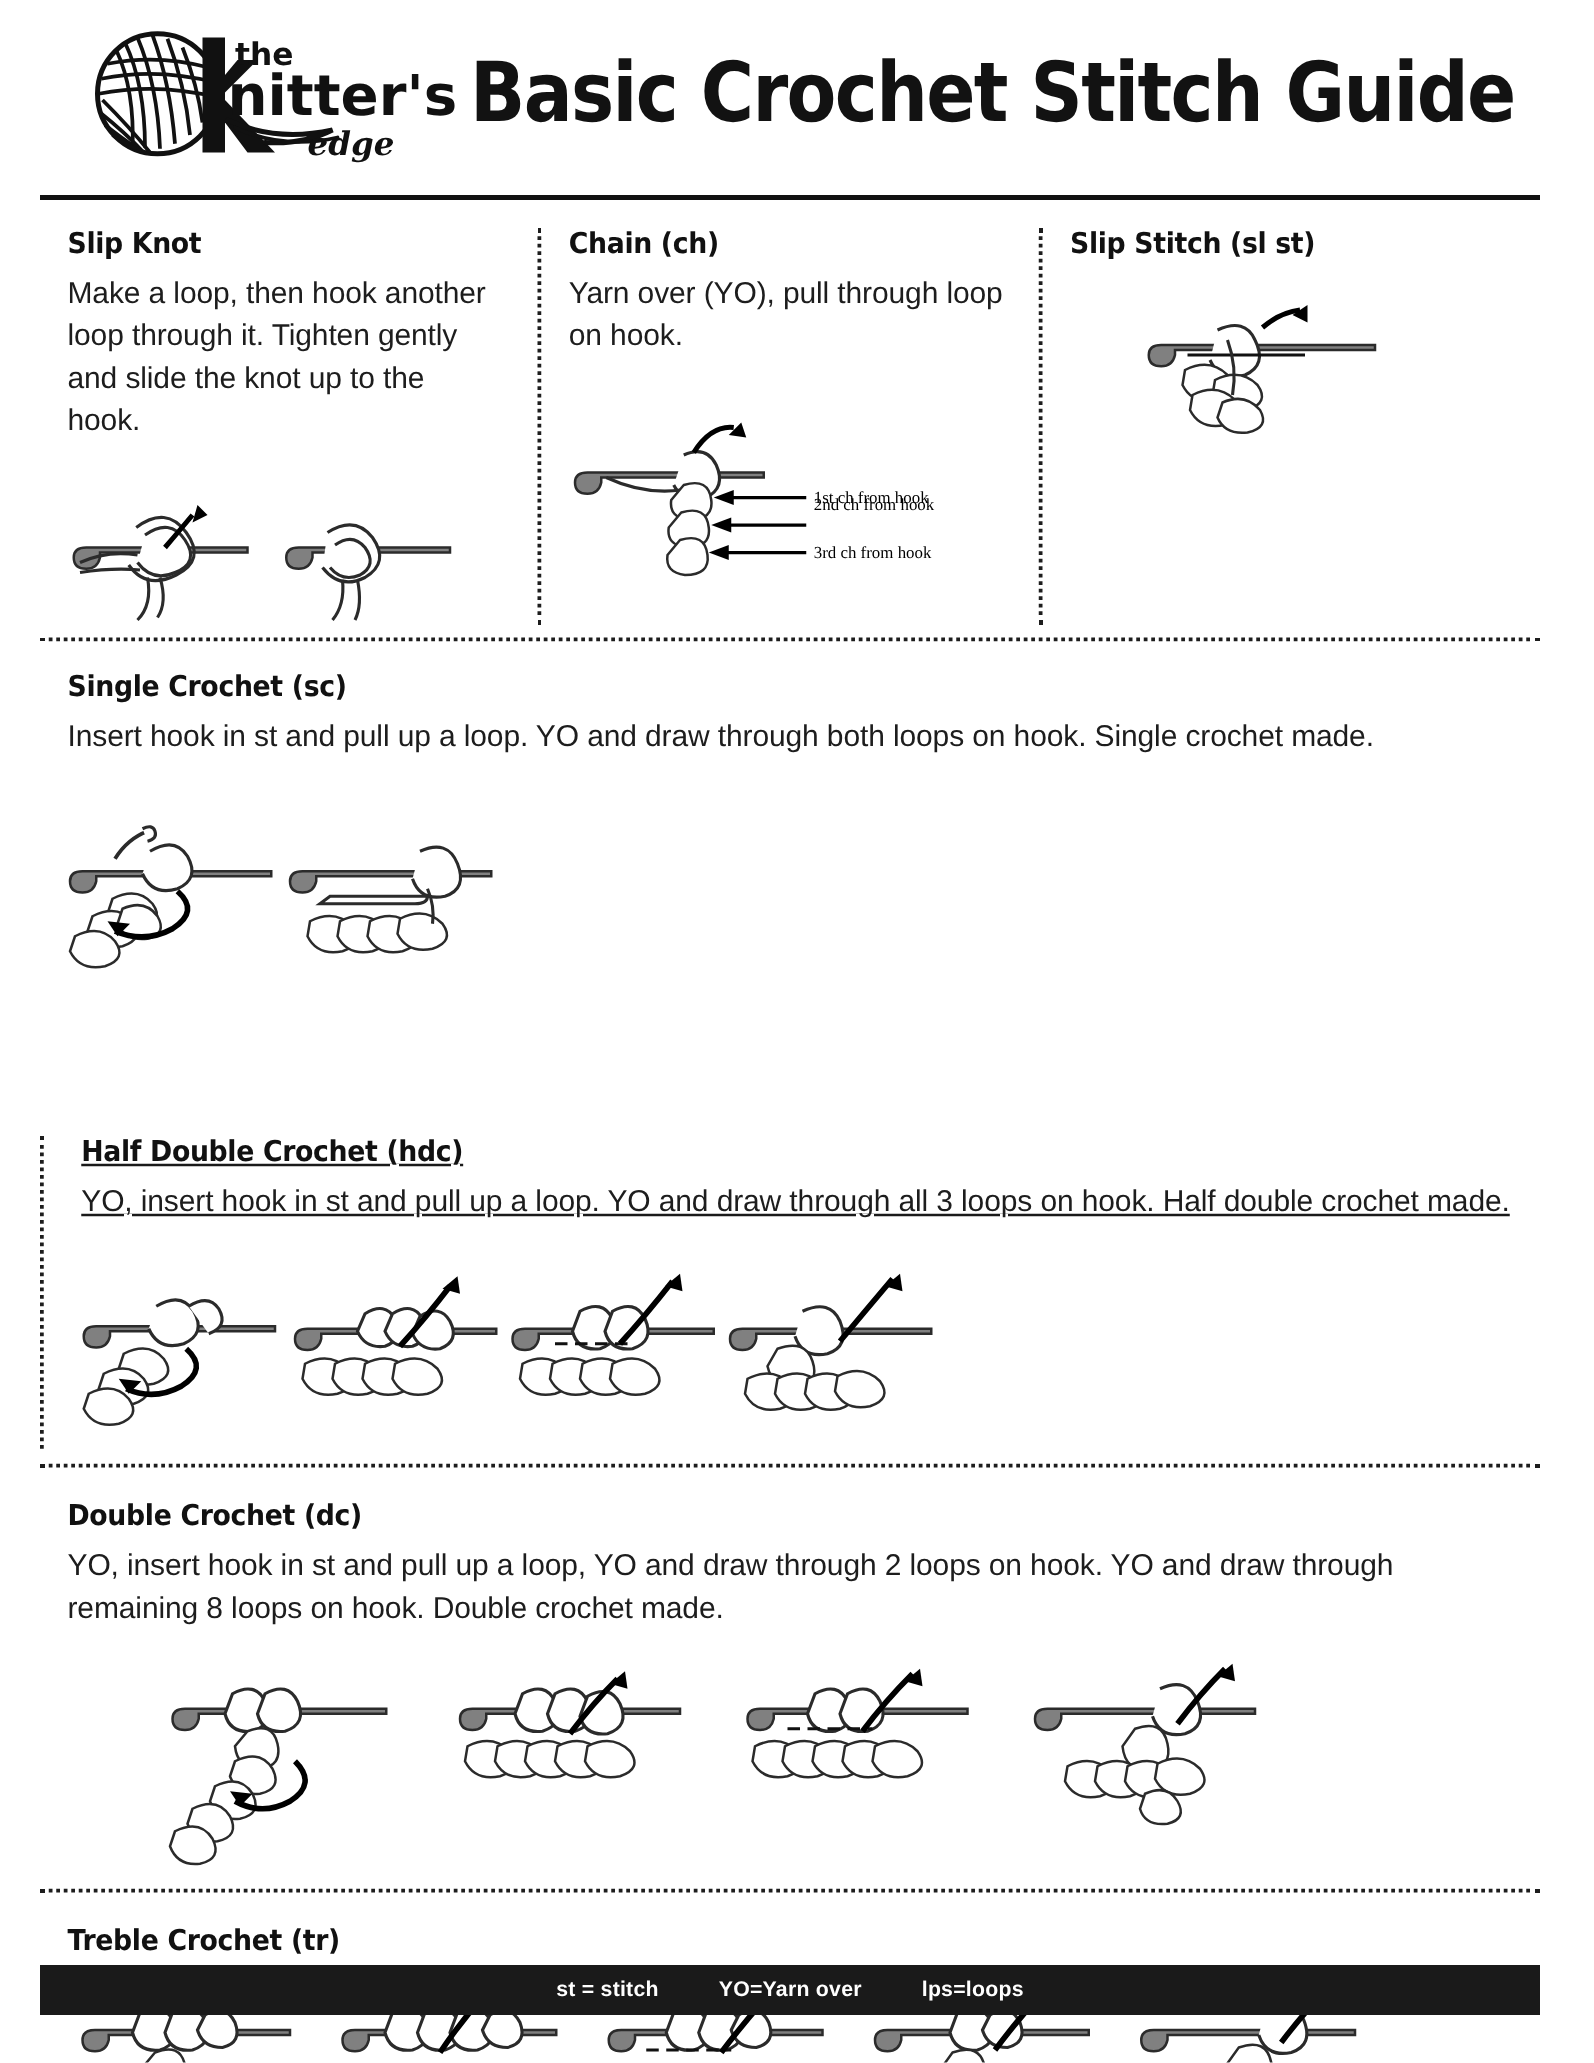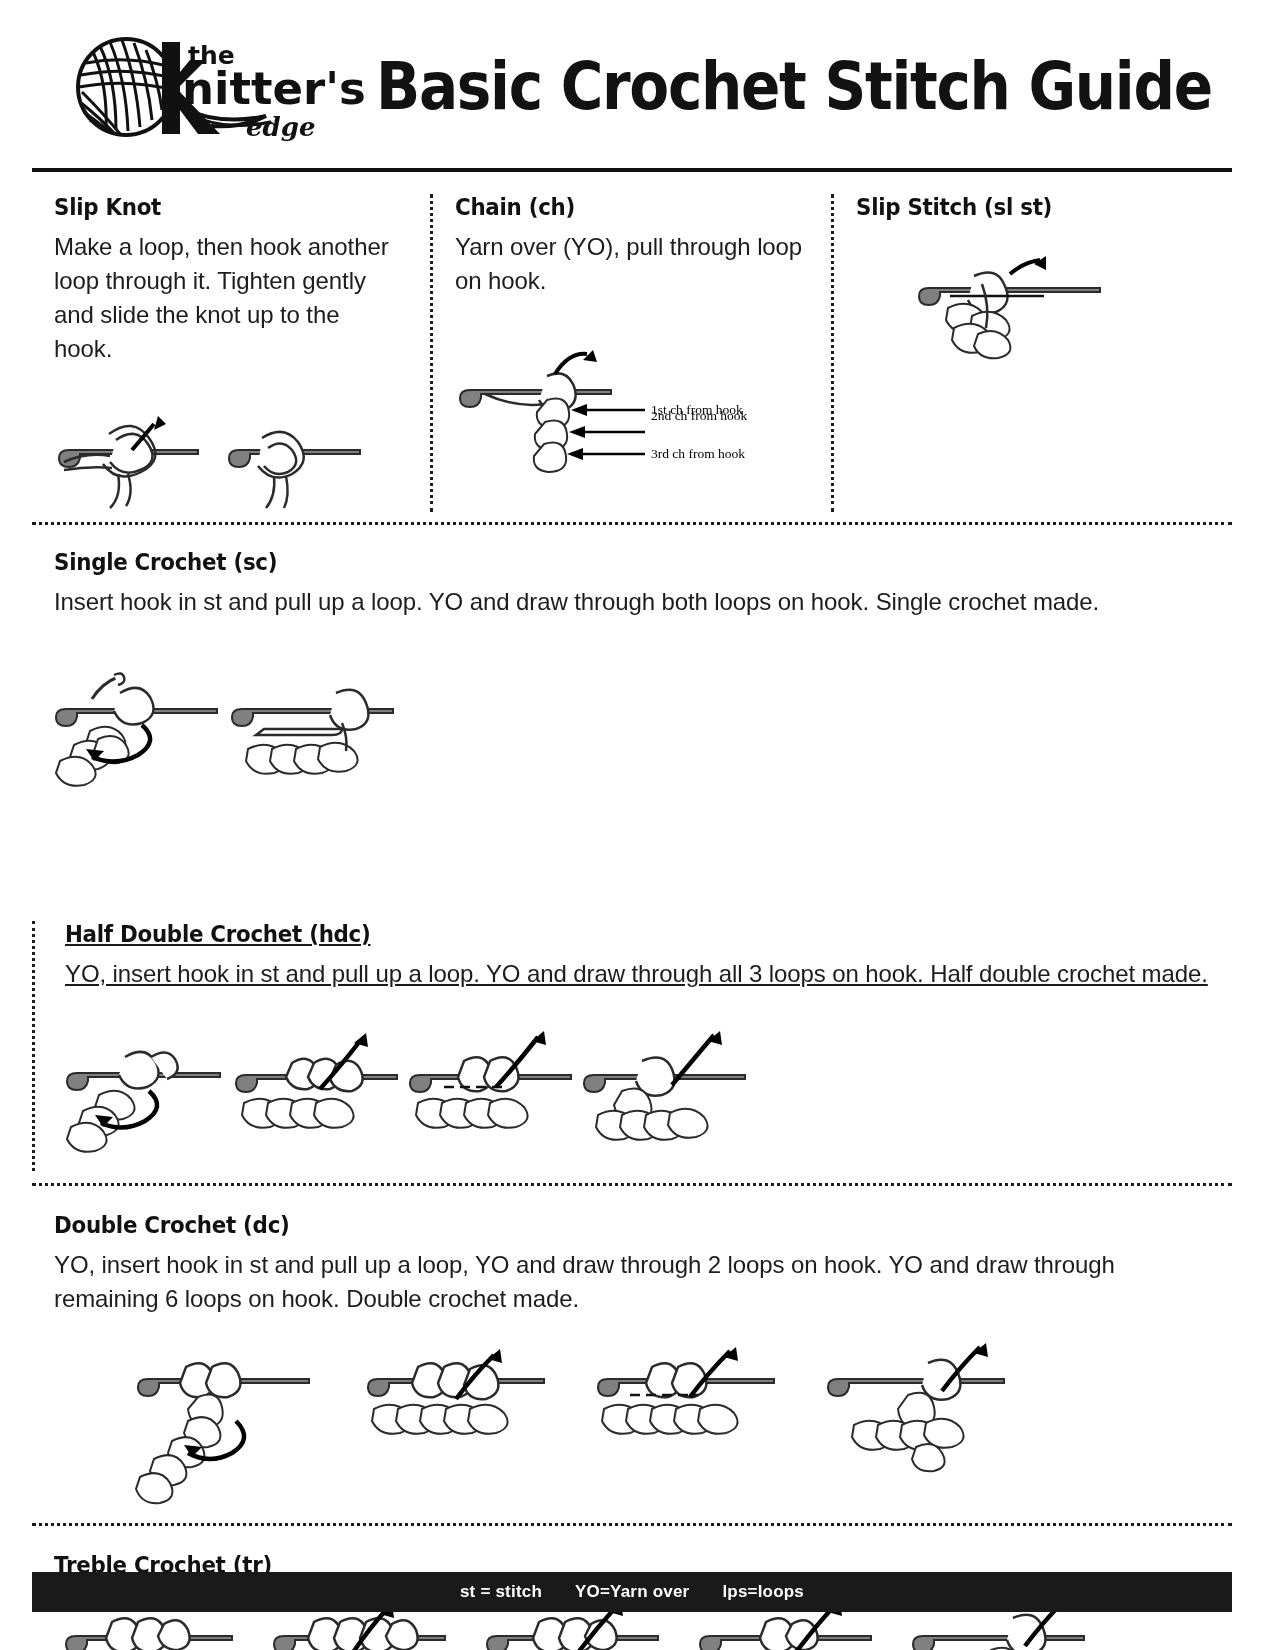--- a/index.html
+++ b/index.html
@@ -14,21 +14,21 @@
     color: #1a1a1a;
     position: relative;
     overflow: hidden;
   }
 
   .page {
     position: relative;
     width: 1264px;
     height: 1650px;
     box-sizing: border-box;
-    padding: 12px 32px;
+    padding: 0 32px;
   }
 
   
   .header {
     display: flex;
     align-items: center;
     height: 150px;
     padding-left: 38px;
     gap: 16px;
   }
@@ -142,21 +142,21 @@
   .footer-bar {
     position: absolute;
     left: 32px;
     right: 32px;
     bottom: 38px;
     height: 40px;
     background: #1a1a1a;
     display: flex;
     align-items: center;
     justify-content: center;
-    gap: 33px;
+    gap: 48px;
   }
   .footer-item {
     color: #ffffff;
     font-family: "Liberation Sans", sans-serif;
     font-weight: bold;
     font-size: 17px;
     letter-spacing: 0.2px;
   }
 </style>
 </head>
@@ -419,21 +419,21 @@
           </svg>
         </div>
       </div>
     </div>
   </div>
 
   <div class="rule-dotted"></div>
 
   <div class="row-full">
     <div class="sec-title">Double Crochet (dc)</div>
-    <p class="sec-body">YO, insert hook in st and pull up a loop, YO and draw through 2 loops on hook. YO and draw through remaining 6 loops on hook. Double crochet made.</p>
+    <p class="sec-body">YO, insert hook in st and pull up a loop, YO and draw through 2 loops on hook. YO and draw through remaining 8 loops on hook. Double crochet made.</p>
 
     <div class="diagrams" style="margin-top:36px; gap:30px; padding-left:80px;">
 
       <div class="diagram">
         <svg width="200" height="160" viewBox="0 0 200 160">
           <path d="M14 26 q-10 0 -10 8 q0 9 10 9 q9 0 11 -9 l0 -4 l150 0 l0 -4 l-150 0 z" fill="#808080" stroke="#2b2b2b" stroke-width="2"></path>
           <g fill="#ffffff" stroke="#2b2b2b" stroke-width="2.5">
             <path d="M52 14 q18 -10 26 6 q8 18 -10 24 q-18 2 -22 -14 z"></path>
             <path d="M78 14 q18 -10 26 6 q8 18 -10 24 q-18 2 -22 -14 z"></path>
           </g>

